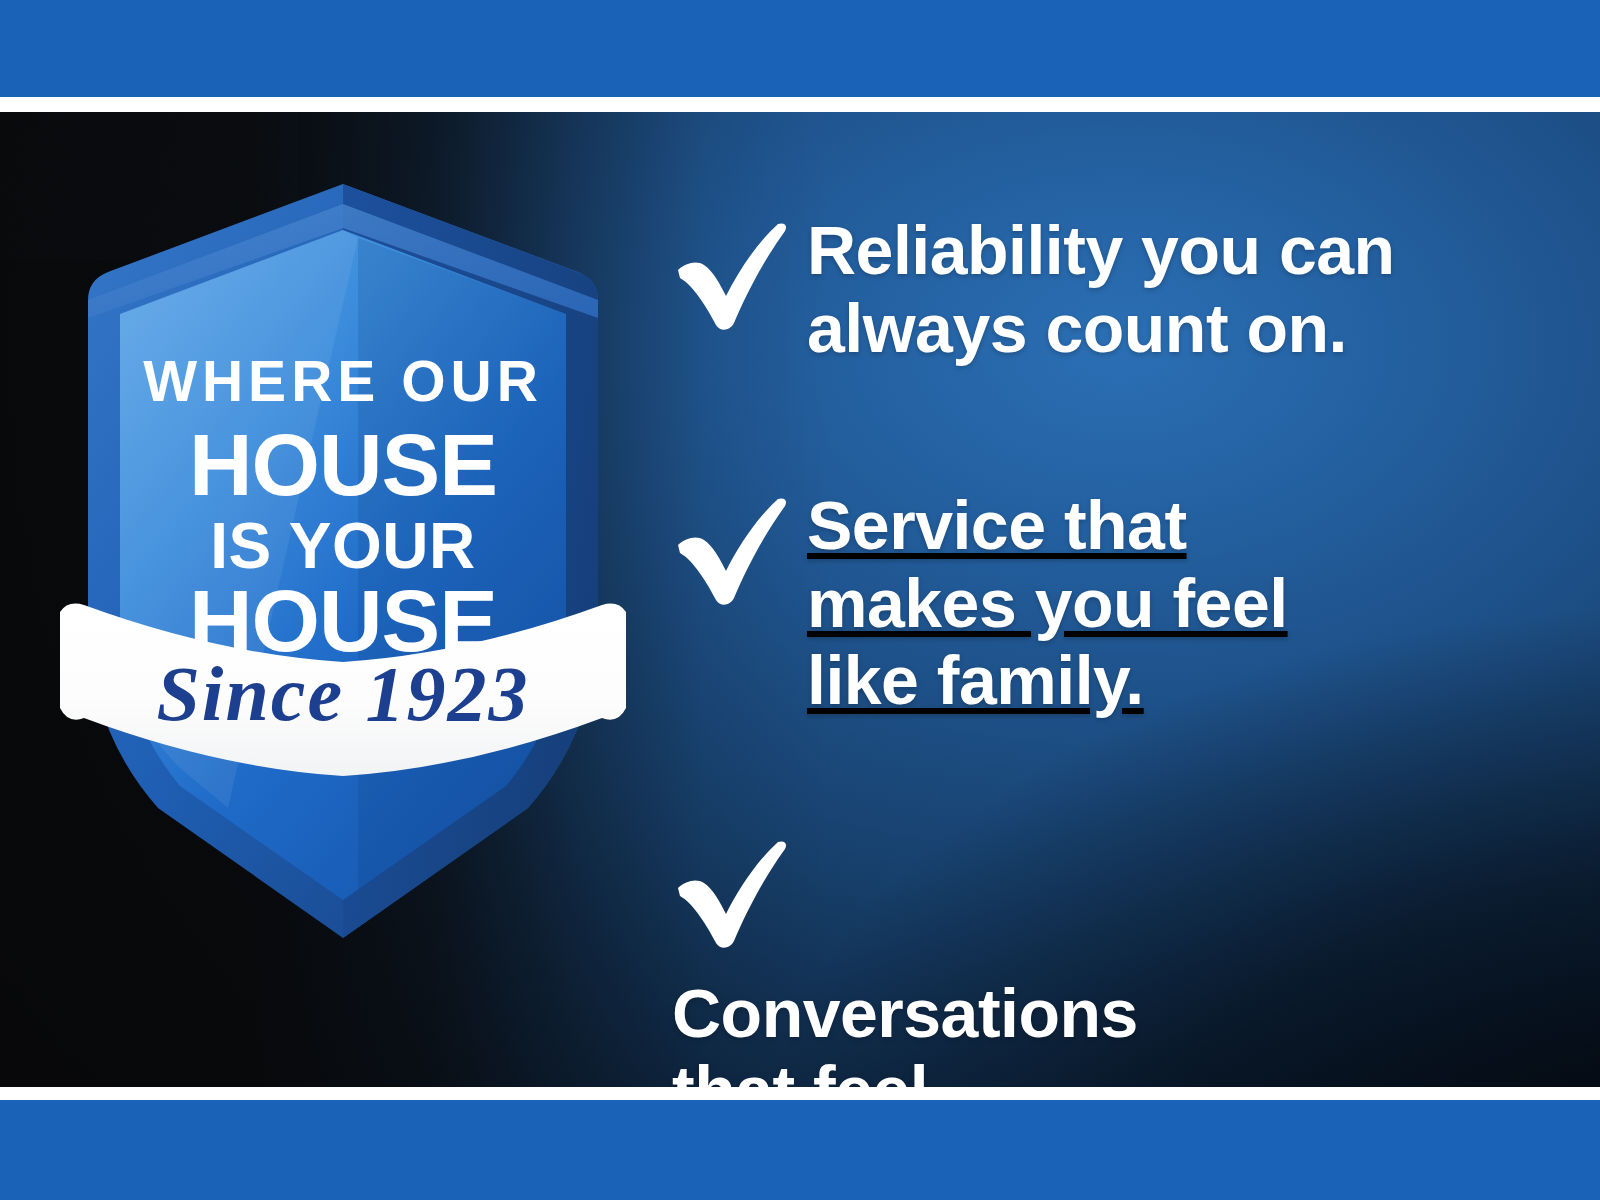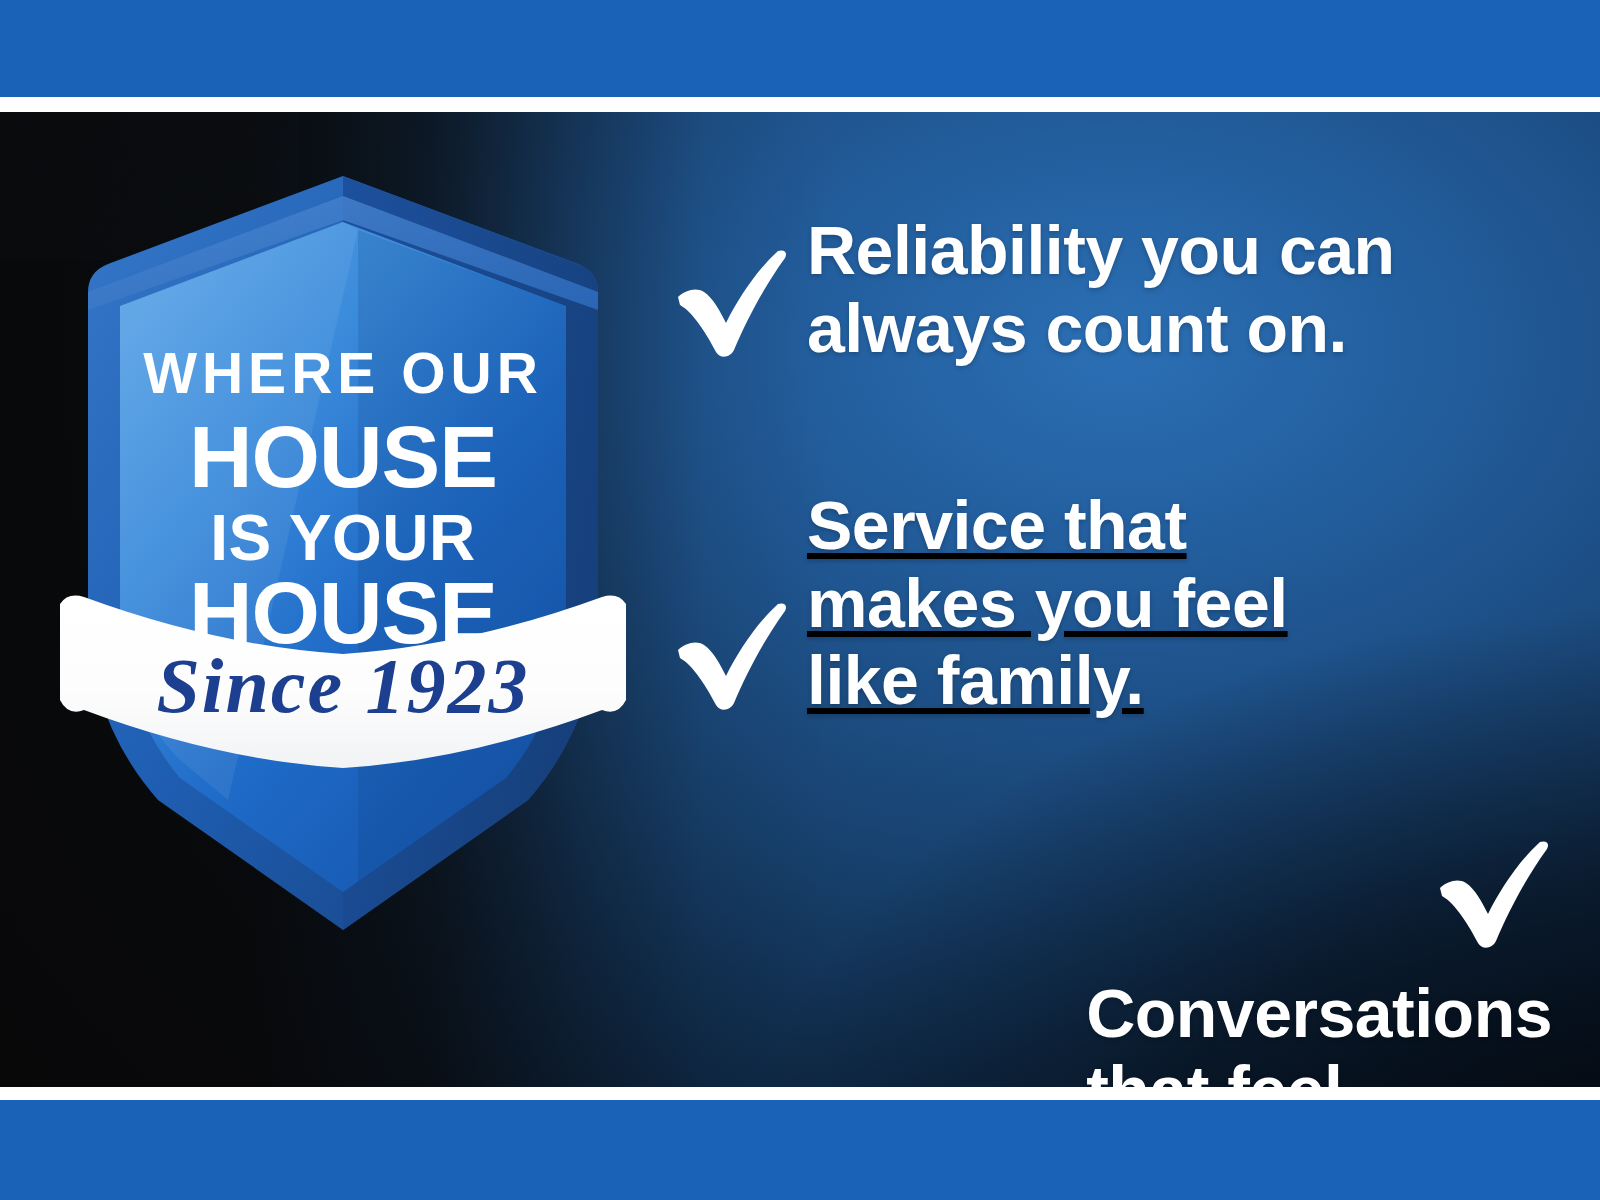--- a/index.html
+++ b/index.html
@@ -93,21 +93,21 @@
     inset: -2px;
     opacity: 0.5;
     mix-blend-mode: overlay;
     pointer-events: none;
   }
 
   
   #badge {
     position: absolute;
     left: 58px;
-    top: 160px;
+    top: 168px;
     width: 570px;
     height: 790px;
   }
   #badge svg { display: block; width: 100%; height: 100%; }
 
   .badge-line {
     fill: #ffffff;
     font-family: "Liberation Sans", sans-serif;
   }
   .bl-small {
@@ -137,21 +137,21 @@
   
   #bullets {
     position: absolute;
     left: 672px;
     top: 200px;
     width: 880px;
   }
   .bullet {
     position: relative;
     display: flex;
-    align-items: flex-end;
+    align-items: flex-start;
   }
   .bullet + .bullet { margin-top: 0; }
   #bullet-0 { margin-top: 12px; }
   #bullet-1 { margin-top: 120px; text-decoration: underline; }
   #bullet-2 { margin-top: 110px; flex-direction: column; }
 
   .check-wrap {
     flex: 0 0 135px;
     height: 118px;
     margin-top: 10px;

